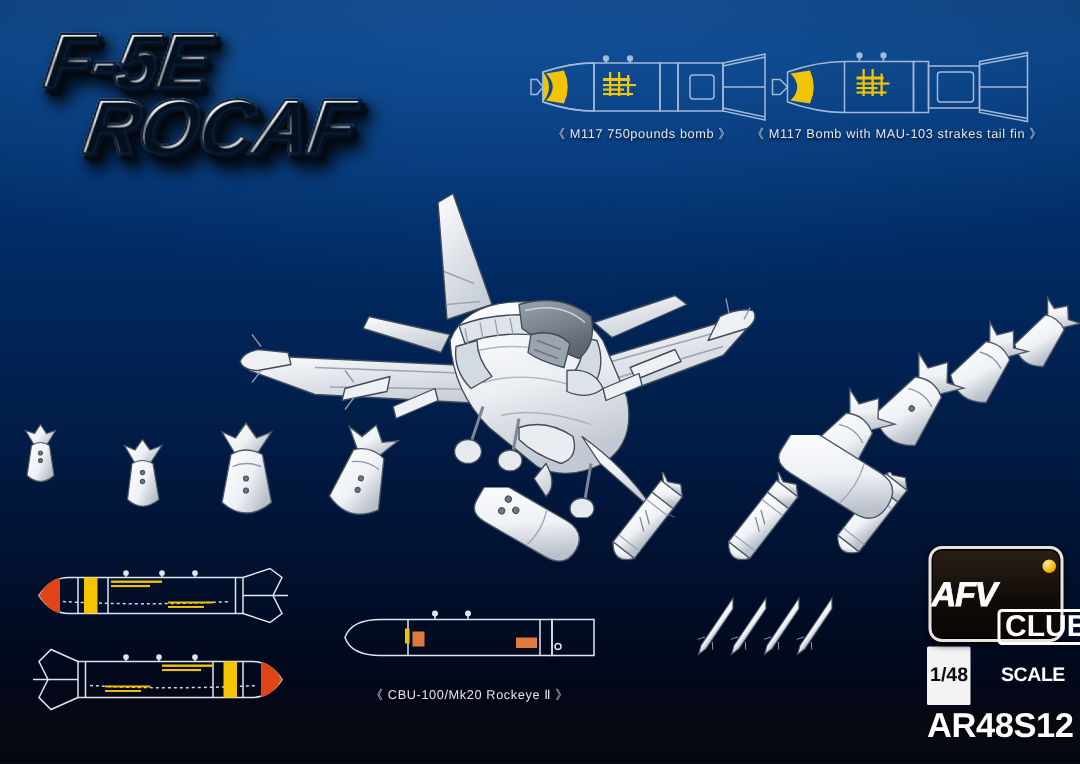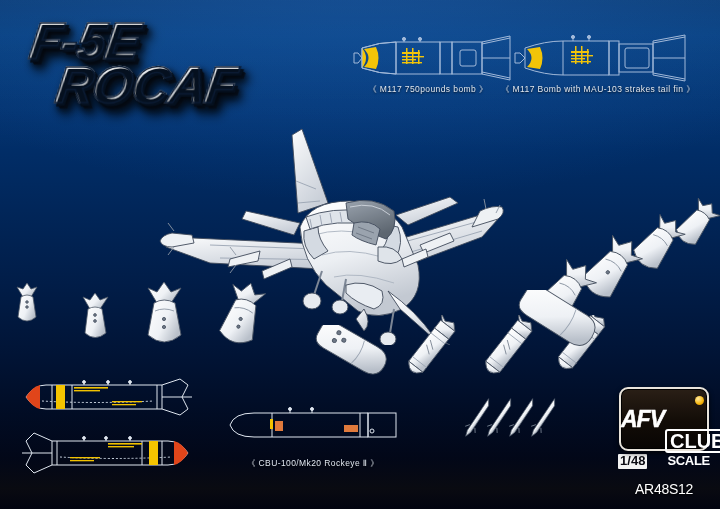--- a/index.html
+++ b/index.html
@@ -77,24 +77,24 @@
     background:radial-gradient(circle at 35% 30%,#ffe9a0,#f5b40a 60%,#b87700);
   }
   .logo-club{
     font-size:20px;font-weight:bold;color:#fff;letter-spacing:0px;line-height:1;
     border:2px solid #fff;border-radius:3px;padding:0 3px;margin-top:44px;
   }
   .scale-line{
     margin-top:3px;display:flex;align-items:center;justify-content:center;gap:0;
     font-size:13px;font-weight:bold;line-height:1.15;
   }
-  .scale-num{background:#f3f3f3;color:#0b0b12;padding:0 2px;border-radius:1px;}
+  .scale-num{background:#f3f3f3;color:#0b0b12;padding:12px 2px;border-radius:1px;}
   .scale-word{color:#fff;padding-left:20px;letter-spacing:-.3px;}
   .kitcode{
-    margin-top:12px;color:#fff;font-size:14px;font-weight:normal;letter-spacing:-.3px;
+    margin-top:0px;color:#fff;font-size:23px;font-weight:bold;letter-spacing:-.3px;
     text-shadow:0 1px 2px #000;
   }
 </style>
 </head>
 <body>
 
 <div id="box">
 
   <div class="title-block">
     <div class="ttl ttl1">F-5E</div>

